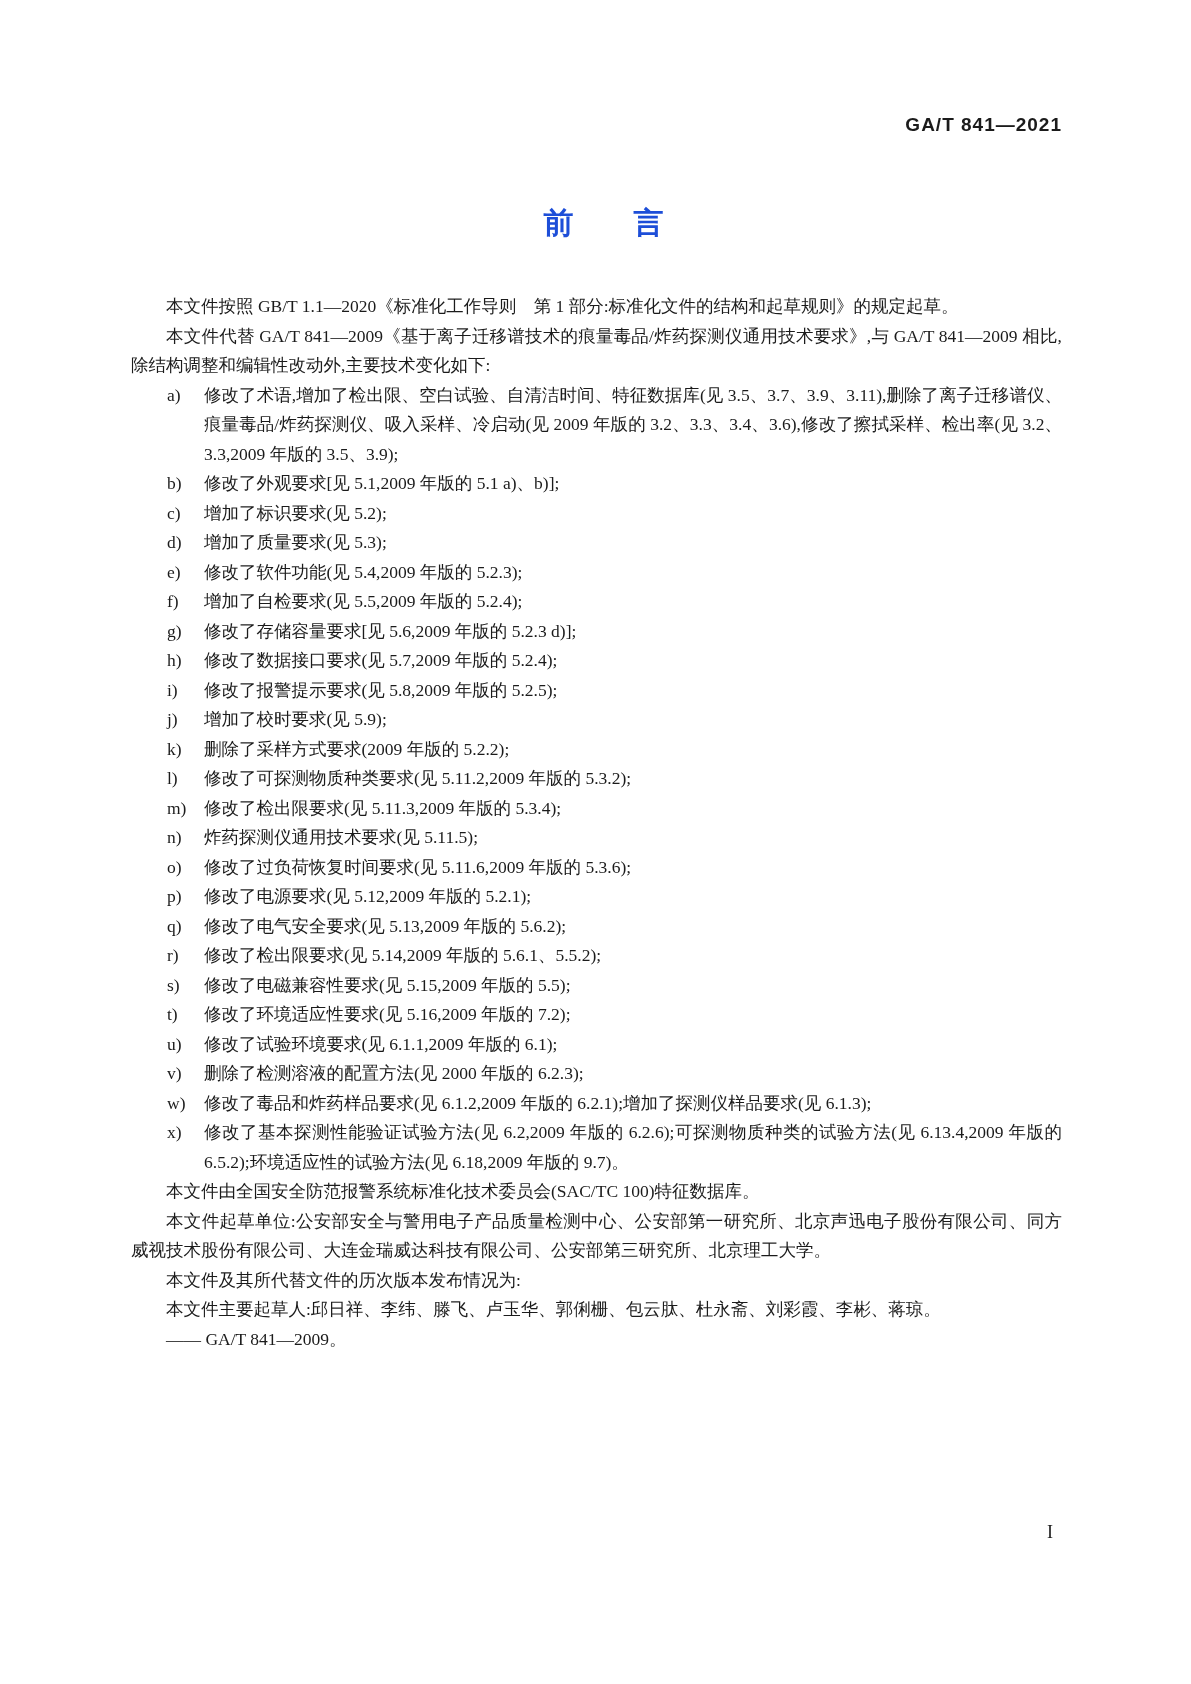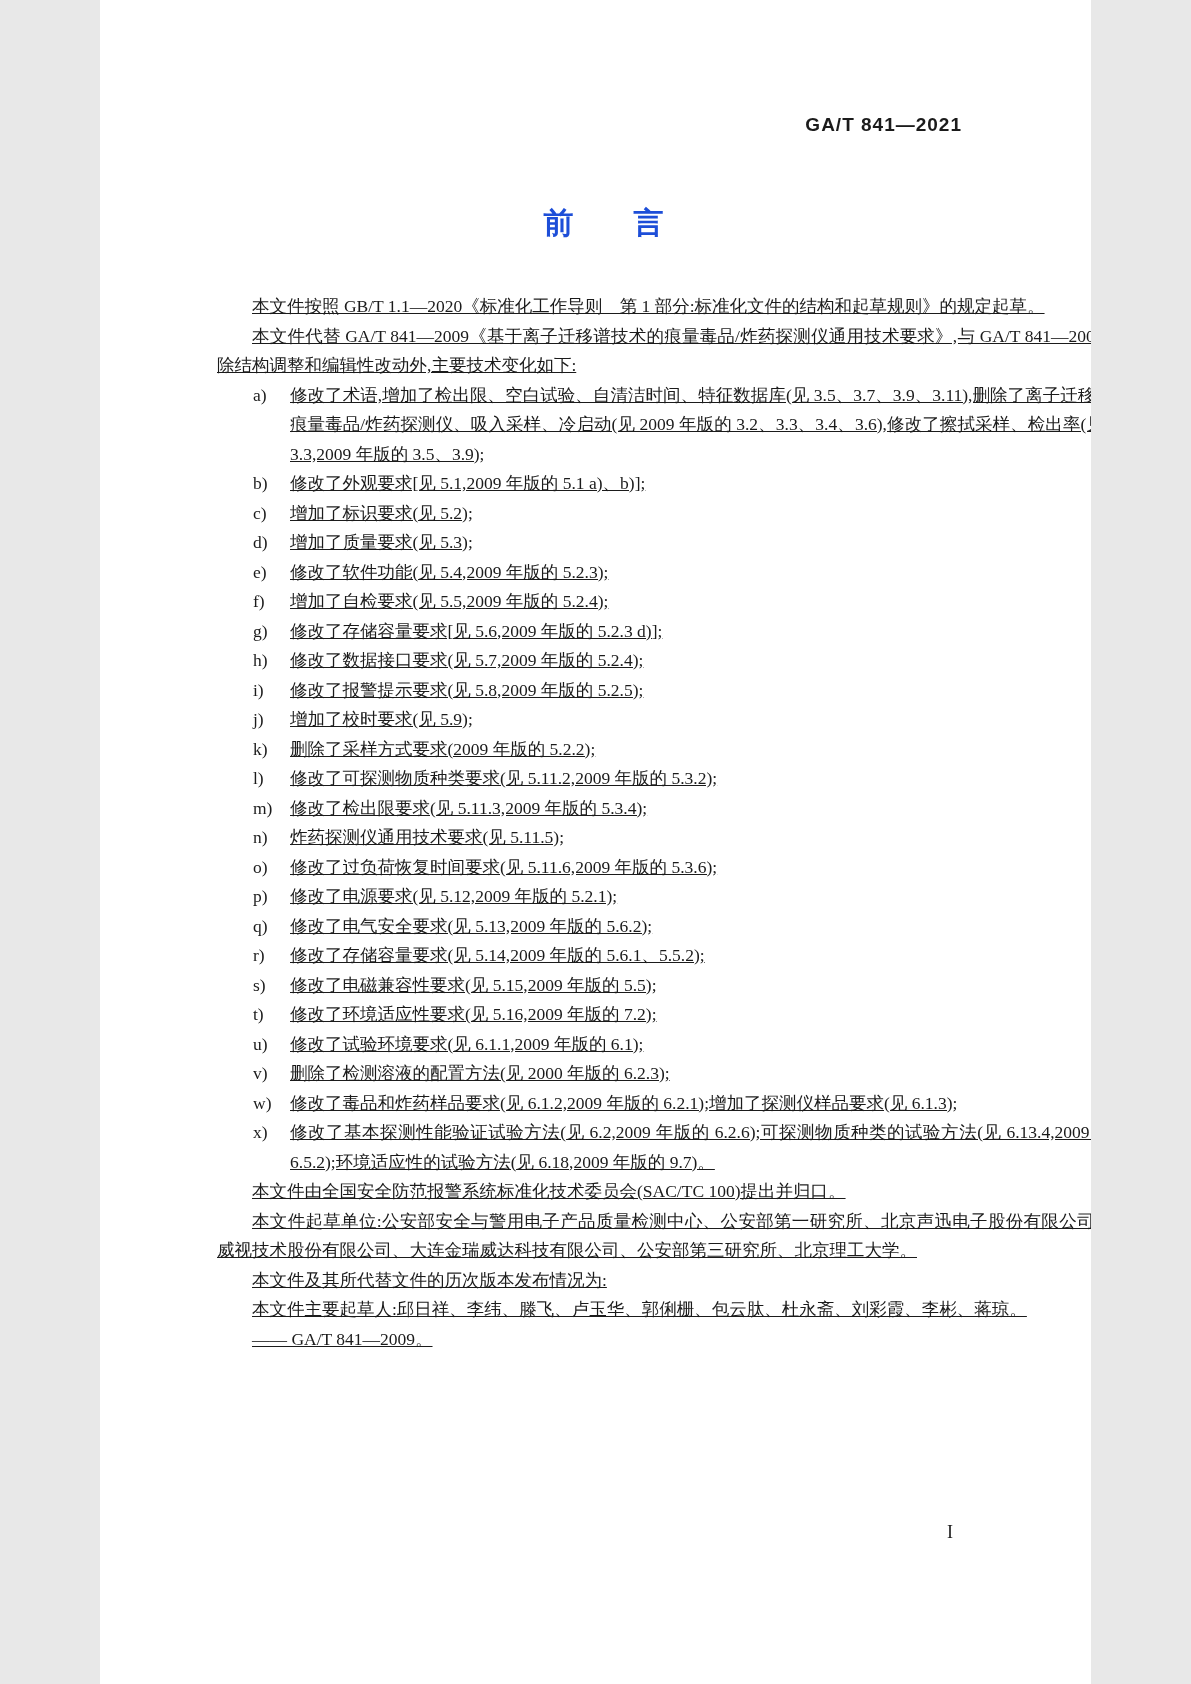--- a/index.html
+++ b/index.html
@@ -2,21 +2,21 @@
 <html><head>
 <meta charset="utf-8">
 <style>
   html, body {
     margin: 0;
     padding: 0;
     background: #e8e8e8;
   }
   .page {
     position: relative;
-    width: 991px;
+    width: 1191px;
     height: 1684px;
     margin: 0 auto;
     background: #ffffff;
     font-family: "Liberation Serif", "DejaVu Serif", serif;
     color: #1b1b1b;
     overflow: hidden;
   }
   .doc-number {
     position: absolute;
     top: 114px;
@@ -34,26 +34,25 @@
     margin: 0;
     text-align: center;
     font-family: "Liberation Sans", "DejaVu Sans", sans-serif;
     font-weight: bold;
     font-size: 30px;
     color: #1d4ed8;
   }
   .content {
     position: absolute;
     top: 292px;
-    left: 117px;
+    left: 131px;
     width: 931px;
     font-size: 17.5px;
     line-height: 29.5px;
     text-align: justify;
-    text-decoration: underline;
   }
   .para {
     margin: 0;
     text-indent: 2em;
   }
   .change-item {
     position: relative;
     padding-left: 73px;
     text-align: justify;
   }
@@ -169,21 +168,21 @@
           <span class="item-text">修改了电源要求(见 5.12,2009 年版的 5.2.1);</span>
         </div>
 
         <div class="change-item">
           <span class="item-label">q)</span>
           <span class="item-text">修改了电气安全要求(见 5.13,2009 年版的 5.6.2);</span>
         </div>
 
         <div class="change-item">
           <span class="item-label">r)</span>
-          <span class="item-text">修改了存储容量要求(见 5.14,2009 年版的 5.6.1、5.5.2);</span>
+          <span class="item-text">修改了检出限要求(见 5.14,2009 年版的 5.6.1、5.5.2);</span>
         </div>
 
         <div class="change-item">
           <span class="item-label">s)</span>
           <span class="item-text">修改了电磁兼容性要求(见 5.15,2009 年版的 5.5);</span>
         </div>
 
         <div class="change-item">
           <span class="item-label">t)</span>
           <span class="item-text">修改了环境适应性要求(见 5.16,2009 年版的 7.2);</span>
@@ -206,21 +205,21 @@
 
         <div class="change-item">
           <span class="item-label">x)</span>
           <span class="item-text">修改了基本探测性能验证试验方法(见 6.2,2009 年版的 6.2.6);可探测物质种类的试验方法(见 6.13.4,2009 年版的 6.5.2);环境适应性的试验方法(见 6.18,2009 年版的 9.7)。</span>
         </div>
       </div>
 
     <div>
 
 
-        <p class="para">本文件由全国安全防范报警系统标准化技术委员会(SAC/TC 100)提出并归口。</p>
+        <p class="para">本文件由全国安全防范报警系统标准化技术委员会(SAC/TC 100)特征数据库。</p>
 
         <p class="para">本文件起草单位:公安部安全与警用电子产品质量检测中心、公安部第一研究所、北京声迅电子股份有限公司、同方威视技术股份有限公司、大连金瑞威达科技有限公司、公安部第三研究所、北京理工大学。</p>
 
         <p class="para">本文件及其所代替文件的历次版本发布情况为:</p>
 
         <p class="para">本文件主要起草人:邱日祥、李纬、滕飞、卢玉华、郭俐栅、包云肽、杜永斋、刘彩霞、李彬、蒋琼。</p>
 
         <p class="para">—— GA/T 841—2009。</p>
       </div>
 

